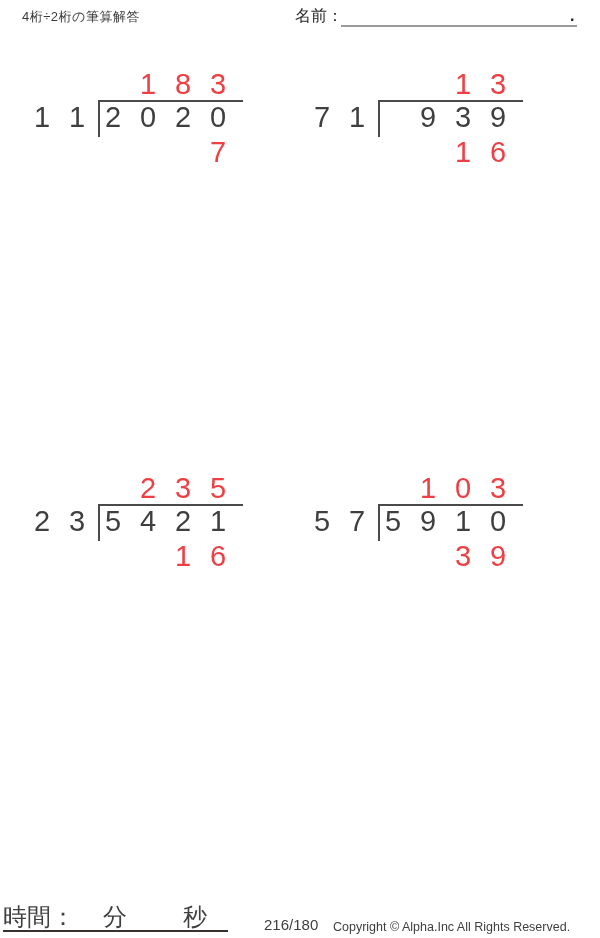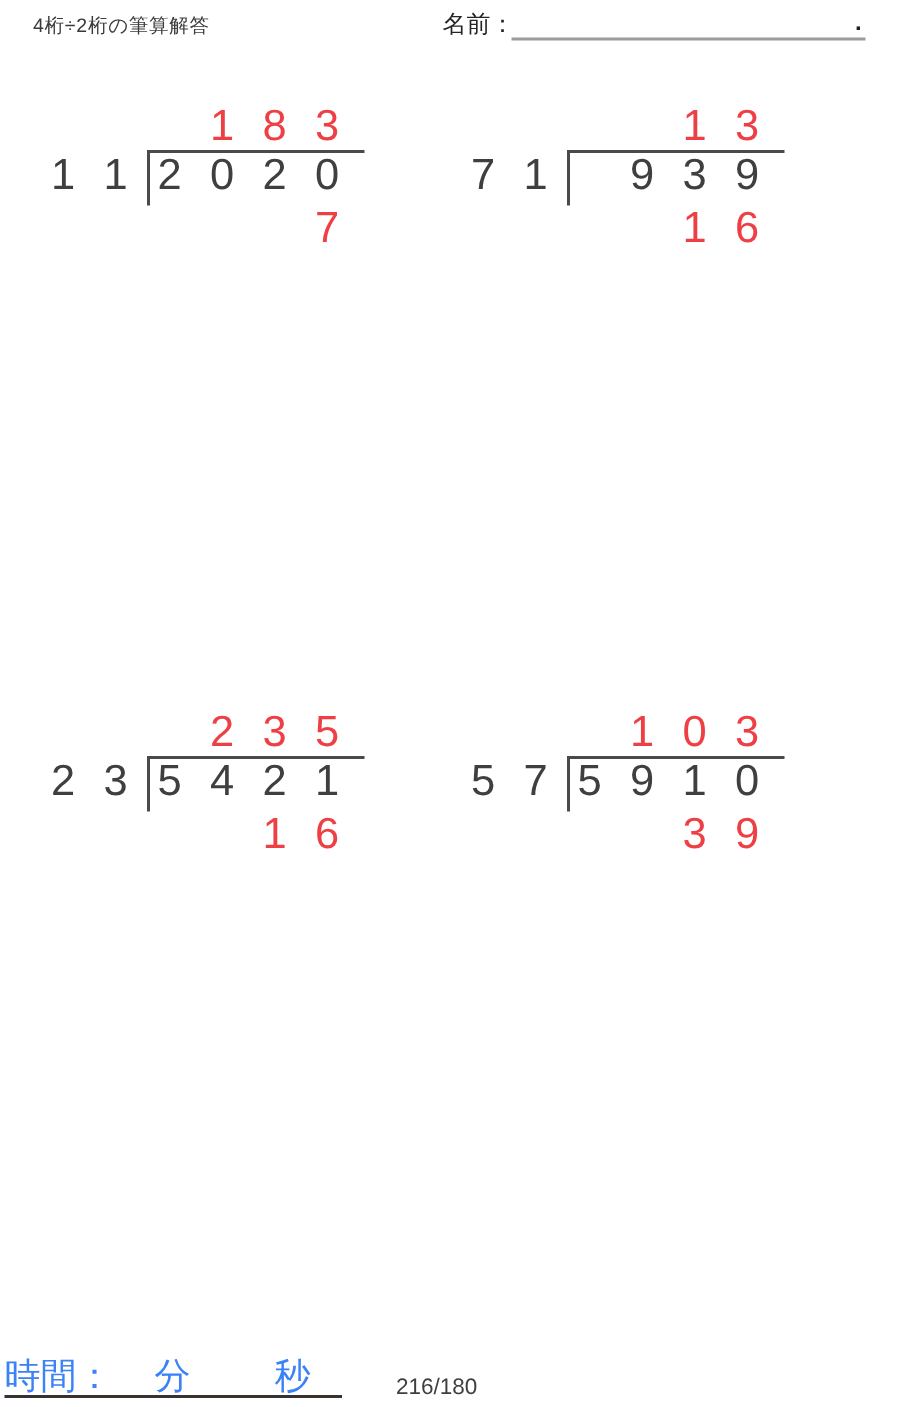--- a/index.html
+++ b/index.html
@@ -16,21 +16,21 @@
   .problem{position:absolute;width:250px;height:110px;}
   .cell{
     position:absolute;width:36px;height:28px;line-height:28px;
     font-size:29px;text-align:center;color:var(--digit,#3f3f3f);
   }
   .cell.red{color:var(--red,#ee3f44);}
   .hline{position:absolute;left:78px;top:30px;width:145px;height:2.4px;background:var(--line,#4a4a4a);}
   .vline{position:absolute;left:78px;top:30px;width:2.4px;height:37px;background:var(--line,#4a4a4a);}
 
   .time-row{position:absolute;left:3px;top:901px;width:225px;height:29px;border-bottom:2px solid #38312e;}
-  .time-row span{position:absolute;top:0;font-size:24px;color:#3b82f6;}
+  .time-row span{position:absolute;top:0;font-size:24px;color:#404040;}
   .time-label{left:0;}
   .minutes-label{left:100px;}
   .seconds-label{left:180px;}
   .page-num{position:absolute;left:264px;top:916px;font-size:15px;color:#3f3f3f;}
   .copyright{position:absolute;left:333px;top:920px;font-size:12.5px;color:#3f3f3f;}
 </style>
 </head>
 <body>
 
 <div class="page">
@@ -99,13 +99,14 @@
         <div class="vline"></div>
       </div>
     </div>
 
   <div class="time-row">
     <span class="time-label">時間：</span>
     <span class="minutes-label">分</span>
     <span class="seconds-label">秒</span>
   </div>
   <div class="page-num">216/180</div>
+  <div class="copyright">Copyright © Alpha.Inc All Rights Reserved.</div>
 </div>
 
 </body></html>

